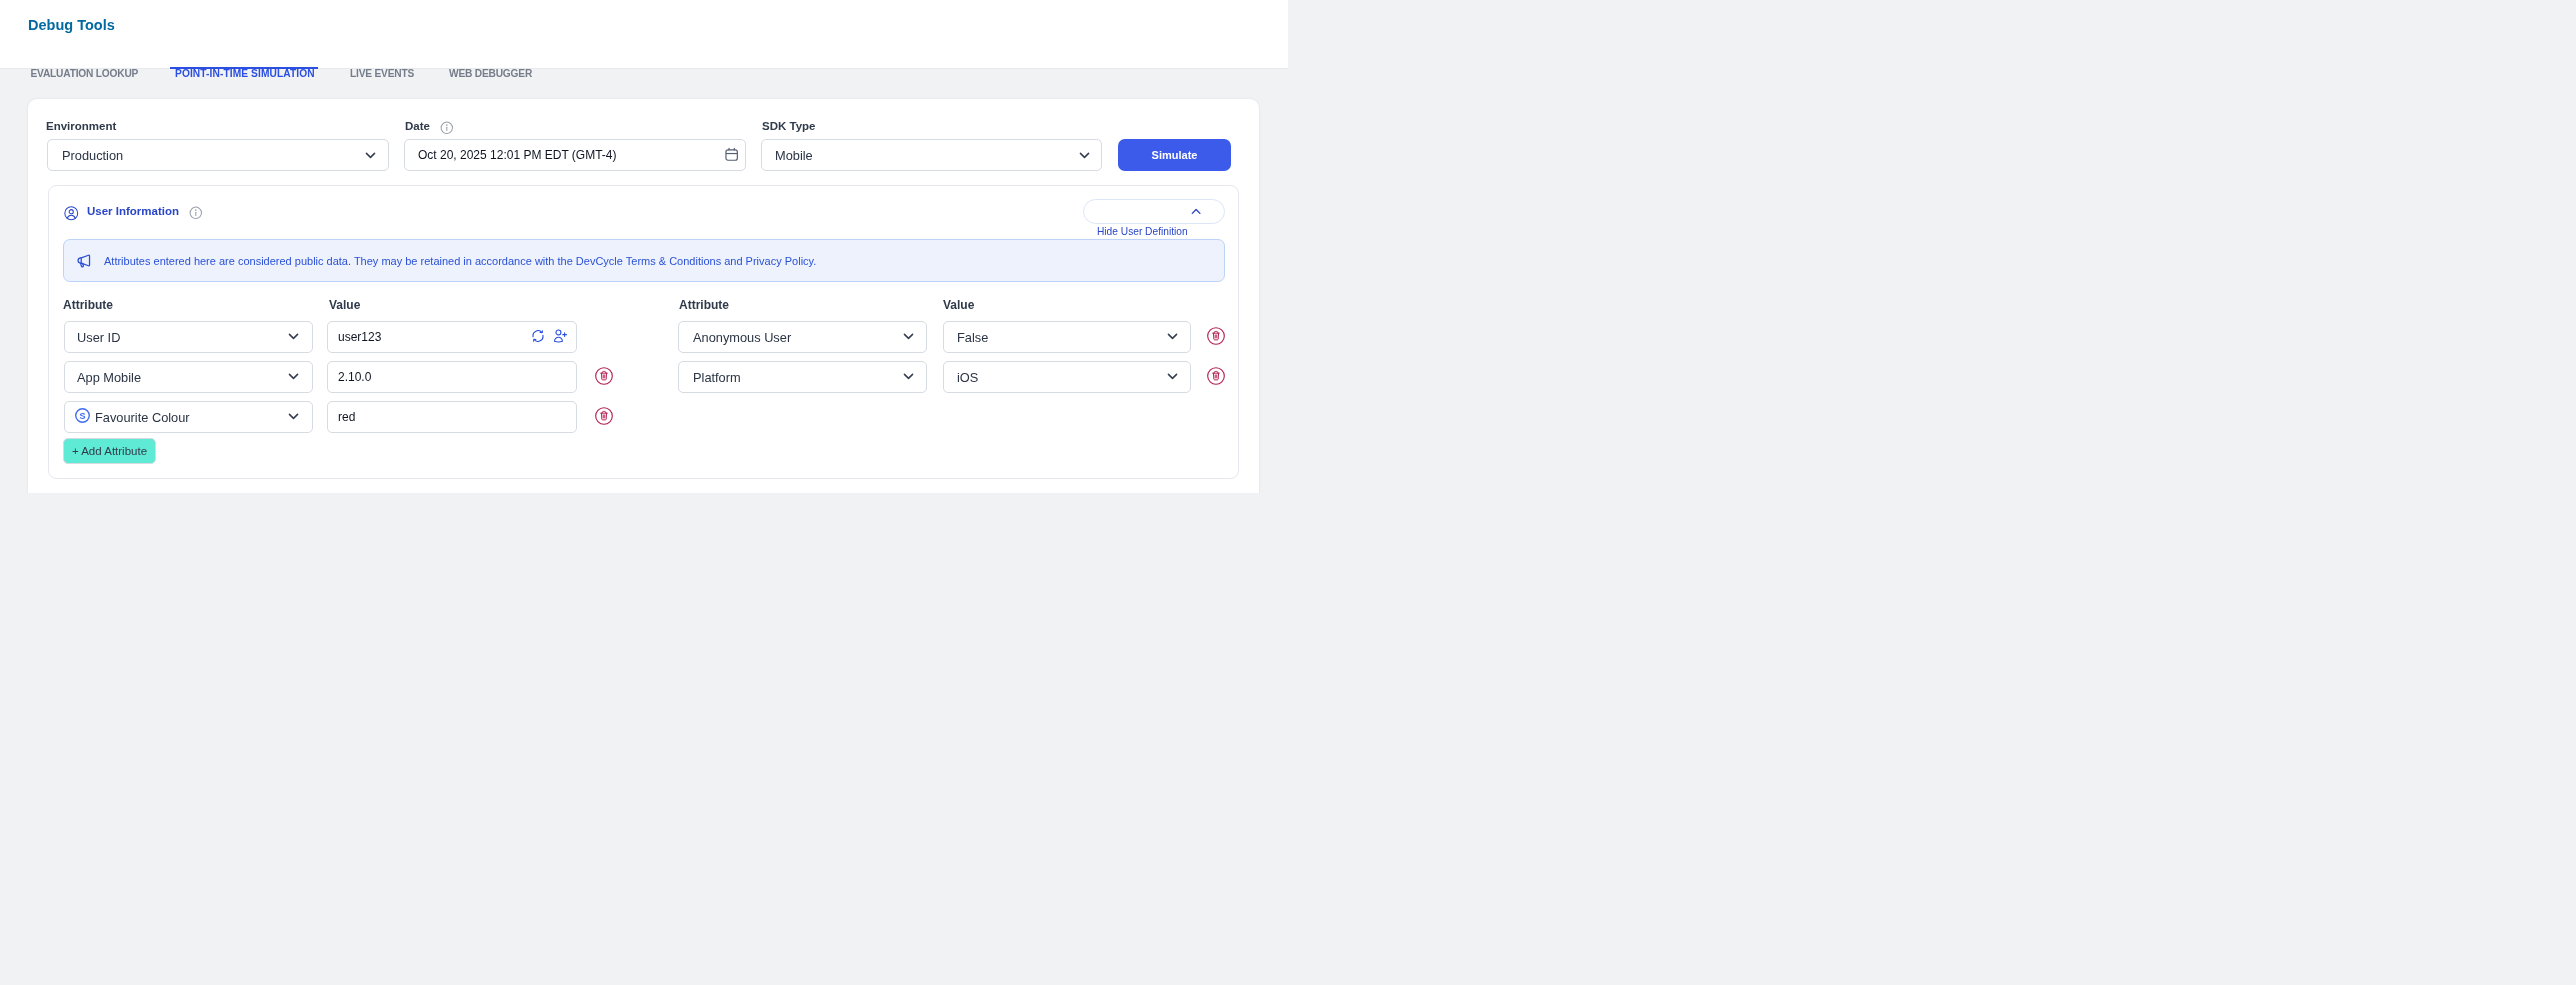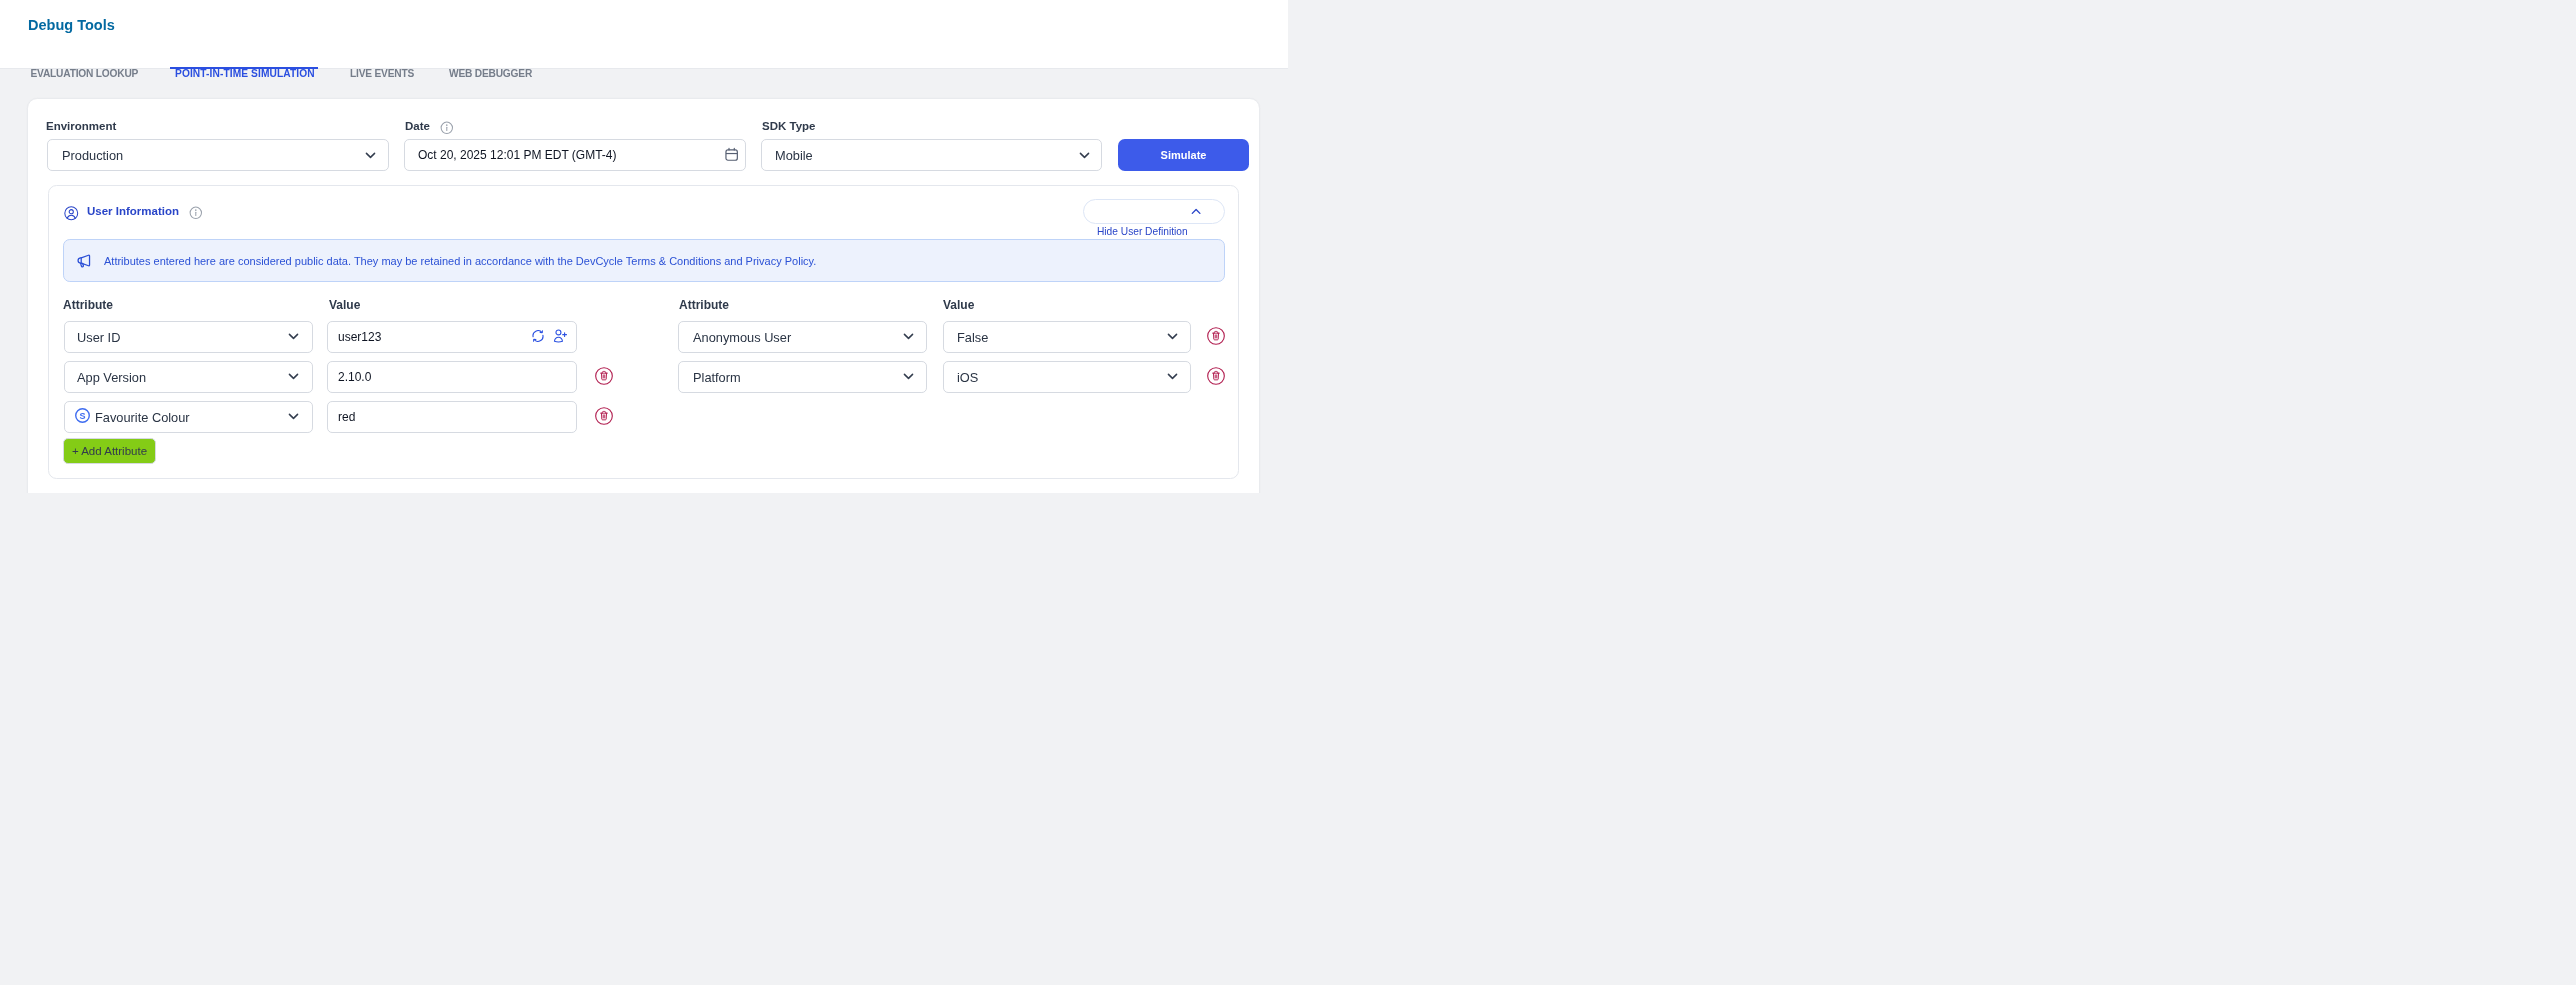--- a/index.html
+++ b/index.html
@@ -17,22 +17,22 @@
   .itx { position:absolute; font-size:12.8px; color:#2a3444; line-height:33px; white-space:nowrap; }
   .inner { position:absolute; left:48px; top:185px; width:1191px; height:294px; background:#fff; border:0.9px solid #e4e7ed; border-radius:8.5px; }
   .uit { position:absolute; left:87px; top:205px; font-size:11.5px; font-weight:700; color:#2945c8; line-height:12px; }
   .pill { position:absolute; left:1083px; top:199px; width:142px; height:25px; border:0.9px solid #dde6f6; border-radius:12.8px; background:#fff; }
   .banner { position:absolute; left:63px; top:239px; width:1162px; height:43px; background:#edf2fd; border:0.9px solid #bed3f8; border-radius:6.8px; }
   .btxt { position:absolute; left:104px; top:240px; height:43px; line-height:43px; font-size:11px; color:#2b51d5; }
   .alab { position:absolute; top:301px; font-size:12px; font-weight:700; color:#2f3a4b; line-height:8.5px; }
   .row { position:absolute; height:32px; background:#fff; border:0.9px solid #d6dae1; border-radius:5.1px; }
   .rtx { position:absolute; font-size:12.8px; line-height:33px; color:#2a3444; white-space:nowrap; }
   .dk { color:#0f1523; }
-  .addbtn { position:absolute; left:63px; top:438px; width:93px; height:26.4px; border:0.9px solid #d6dae1; border-radius:5.1px; background:#84cc16; font-size:11.5px; color:#323b4c; line-height:25.6px; text-align:center; }
-  .sim { position:absolute; left:1118px; top:139px; width:131px; height:32px; background:#3d5bea; border-radius:6.8px; color:#fff; font-size:11px; font-weight:700; text-align:center; line-height:32px; }
+  .addbtn { position:absolute; left:63px; top:438px; width:93px; height:26.4px; border:0.9px solid #d6dae1; border-radius:5.1px; background:#5eead4; font-size:11.5px; color:#323b4c; line-height:25.6px; text-align:center; }
+  .sim { position:absolute; left:1118px; top:139px; width:113px; height:32px; background:#3d5bea; border-radius:6.8px; color:#fff; font-size:11px; font-weight:700; text-align:center; line-height:32px; }
   svg { position:absolute; display:block; }
 </style>
 </head>
 <body>
   <div class="hdr"></div>
   <div class="title">Debug Tools</div>
   <div class="tab" style="left:30.5px;">EVALUATION LOOKUP</div>
   <div class="tab on" style="left:175px;">POINT-IN-TIME SIMULATION</div>
   <div class="tab" style="left:350px;">LIVE EVENTS</div>
   <div class="tab" style="left:449px;">WEB DEBUGGER</div>
@@ -120,21 +120,21 @@
     <path d="M1.8 13.1l.4-2.3 2.3.4"></path>
   </svg>
 
   <svg style="left:553px; top:329px;" width="14.5" height="14.5" viewBox="0 0 17 17" fill="none" stroke="#2b51e1" stroke-width="1.3" stroke-linecap="round" stroke-linejoin="round">
     <circle cx="6.4" cy="4" r="2.9"></circle>
     <path d="M11.1 14.4c-.4-3-2.2-4.8-4.7-4.8s-4.3 1.8-4.7 4.8c3 1.1 6.4 1.1 9.4 0z"></path>
     <path d="M13.6 4.4v4.4M11.4 6.6h4.4"></path>
   </svg>
 
   <div class="row" style="left:64px; top:361px; width:249px;"></div>
-  <div class="rtx" style="left:77px; top:361px;">App Version</div>
+  <div class="rtx" style="left:77px; top:361px;">App Mobile</div>
   <svg style="left:288px; top:373px;" width="11" height="6.8" viewBox="0 0 13 8" fill="none" stroke="#333d4e" stroke-width="1.8" stroke-linecap="round" stroke-linejoin="round">
     <path d="M1.7 1.6 6.5 6.3l4.8-4.7"></path>
   </svg>
   <div class="row" style="left:327px; top:361px; width:250px;"></div>
   <div class="rtx dk" style="left:338px; top:361px; font-size:12px;">2.10.0</div>
   <svg style="left:595px; top:367px;" width="18" height="18" viewBox="0 0 21 21" fill="none">
     <circle cx="10.5" cy="10.5" r="9.7" stroke="#b11d4f" stroke-width="1.3"></circle>
     <g stroke="#b11d4f" stroke-width="1.1" stroke-linecap="round" stroke-linejoin="round">
       <path d="M6.6 7.2h7.8"></path>
       <path d="M8.6 7.2v-1c0-.55.45-1 1-1h1.8c.55 0 1 .45 1 1v1"></path>

